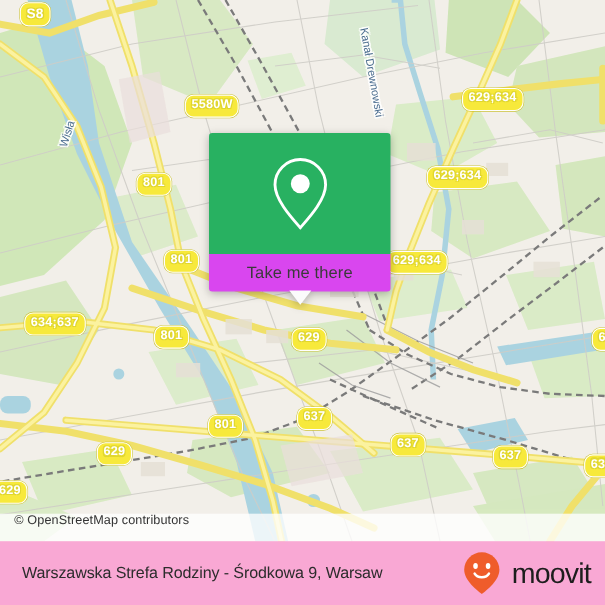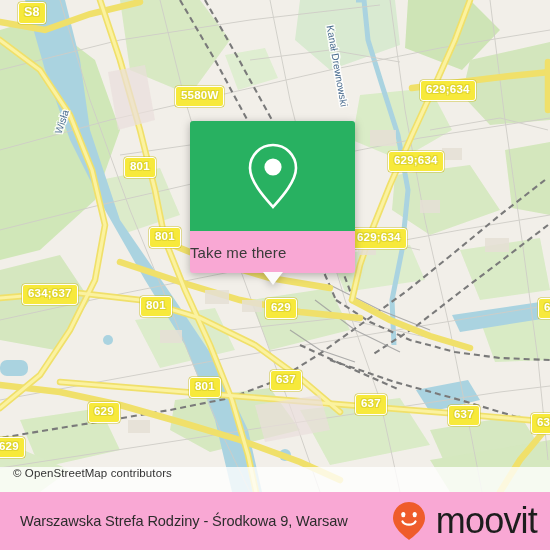--- a/index.html
+++ b/index.html
@@ -24,21 +24,21 @@
     background: #f2efe9;
     overflow: hidden;
   }
   #map-svg { position: absolute; left: 0; top: 0; }
 
   
   .shield {
     position: absolute;
     background: #f7e93b;
     border: 1.4px solid #ffffff;
-    border-radius: 3px;
+    border-radius: 8px;
     color: #ffffff;
     font-size: 11.5px;
     font-weight: bold;
     line-height: 1;
     padding: 3px 5px 4px 5px;
     white-space: nowrap;
     text-shadow:
       -1px -1px 0 #e0d62f, 1px -1px 0 #e0d62f,
       -1px  1px 0 #e0d62f, 1px  1px 0 #e0d62f;
     box-shadow: 0 0 0 0.5px rgba(200,190,40,.9);
@@ -68,25 +68,26 @@
   }
   #popup-top {
     height: 110px;
     background: #28b161;
     border-radius: 3px 3px 0 0;
     display: flex;
     align-items: center;
     justify-content: center;
   }
   #popup-bottom {
-    height: 42px;
-    background: #f9a8d4;
+    height: 34px;
+    background: #d946ef;
     border-radius: 0 0 3px 3px;
     display: flex;
     align-items: center;
+    justify-content: center;
     position: relative;
   }
   #popup-label {
     font-size: 15px;
     color: #3a3a3a;
     letter-spacing: .1px;
   }
   #popup-tail {
     position: absolute;
     left: 50%;
@@ -136,21 +137,21 @@
   #brand {
     position: absolute;
     right: 13px;
     top: 50%;
     transform: translateY(-50%);
     display: flex;
     align-items: center;
     z-index: 2;
   }
   #brand-word {
-    font-size: 36px;
+    font-size: 26px;
     color: #1d1d1d;
     letter-spacing: -.8px;
     margin-left: 10px;
     line-height: 1;
     font-weight: normal;
   }
 </style>
 </head>
 <body>
 
@@ -292,21 +293,21 @@
       </g>
 
       <g fill="#e9dedb" opacity=".7">
         <path d="M108,72 L145,65 L155,120 L118,130 Z"></path>
         <path d="M255,405 L320,395 L330,430 L265,442 Z"></path>
       </g>
     </svg>
 
     <div id="shields">
         <div class="shield big" style="left: 18px; top: 2px;">S8</div>
-        <div class="shield" style="left: 175px; top: 86px;">5580W</div>
+        <div class="shield" style="left: 168px; top: 86px;">5580W</div>
         <div class="shield" style="left: 420px; top: 80px;">629;634</div>
         <div class="shield" style="left: 388px; top: 151px;">629;634</div>
         <div class="shield" style="left: 124px; top: 157px;">801</div>
         <div class="shield" style="left: 149px; top: 227px;">801</div>
         <div class="shield" style="left: 351px; top: 228px;">629;634</div>
         <div class="shield" style="left: 22px; top: 284px;">634;637</div>
         <div class="shield" style="left: 140px; top: 296px;">801</div>
         <div class="shield" style="left: 265px; top: 298px;">629</div>
         <div class="shield" style="left: 538px; top: 298px;">629</div>
         <div class="shield" style="left: 270px; top: 370px;">637</div>

